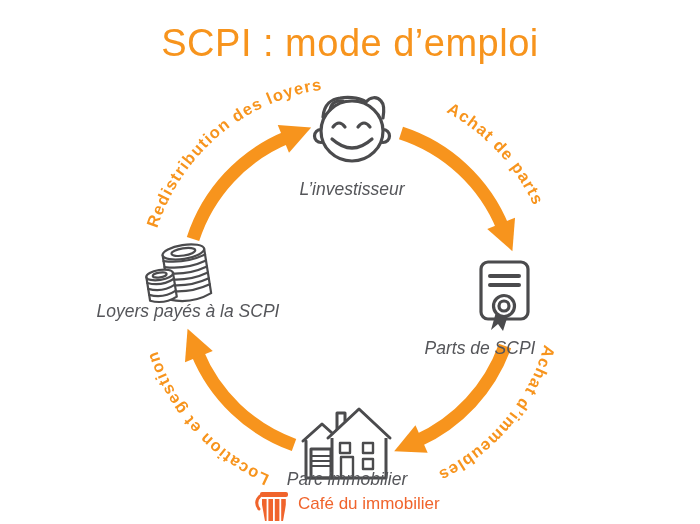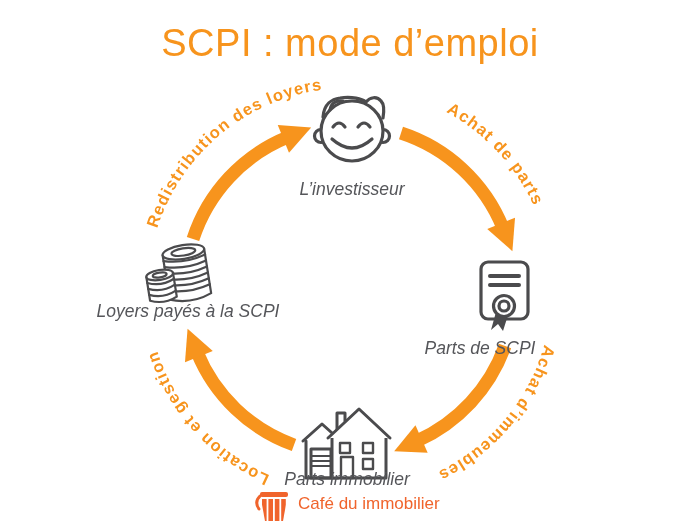--- a/index.html
+++ b/index.html
@@ -116,21 +116,21 @@
       <path d="M146.5,277 Q160,283 173.5,277"></path>
       <path d="M146.5,283 Q160,289 173.5,283"></path>
       <path d="M146.5,289 Q160,295 173.5,289"></path>
       <ellipse cx="160" cy="271" rx="13.5" ry="5" fill="#fff"></ellipse>
       <ellipse cx="160" cy="271" rx="7" ry="2.4"></ellipse>
     </g>
   </svg>
 
   <div class="node-label" style="left:352px; top:179px;">L’investisseur</div>
   <div class="node-label" style="left:480px; top:326px;margin-top:12px;">Parts de SCPI</div>
-  <div class="node-label" style="left:347px; top:469px;">Parts immobilier</div>
+  <div class="node-label" style="left:347px; top:469px;">Parc immobilier</div>
   <div class="node-label" style="left:188px; top:301px;">Loyers payés à la SCPI</div>
 
   <div class="footer">
     <svg width="38" height="36" viewBox="0 0 38 36">
       <defs>
         <clipPath id="cupclip">
             <polygon points="9,13 35,13 31,35 13,35"></polygon>
           </clipPath>
       </defs>
       <path d="M8,10 Q2,16 7,23" stroke="#F0642C" stroke-width="3" fill="none" stroke-linecap="round"></path>

